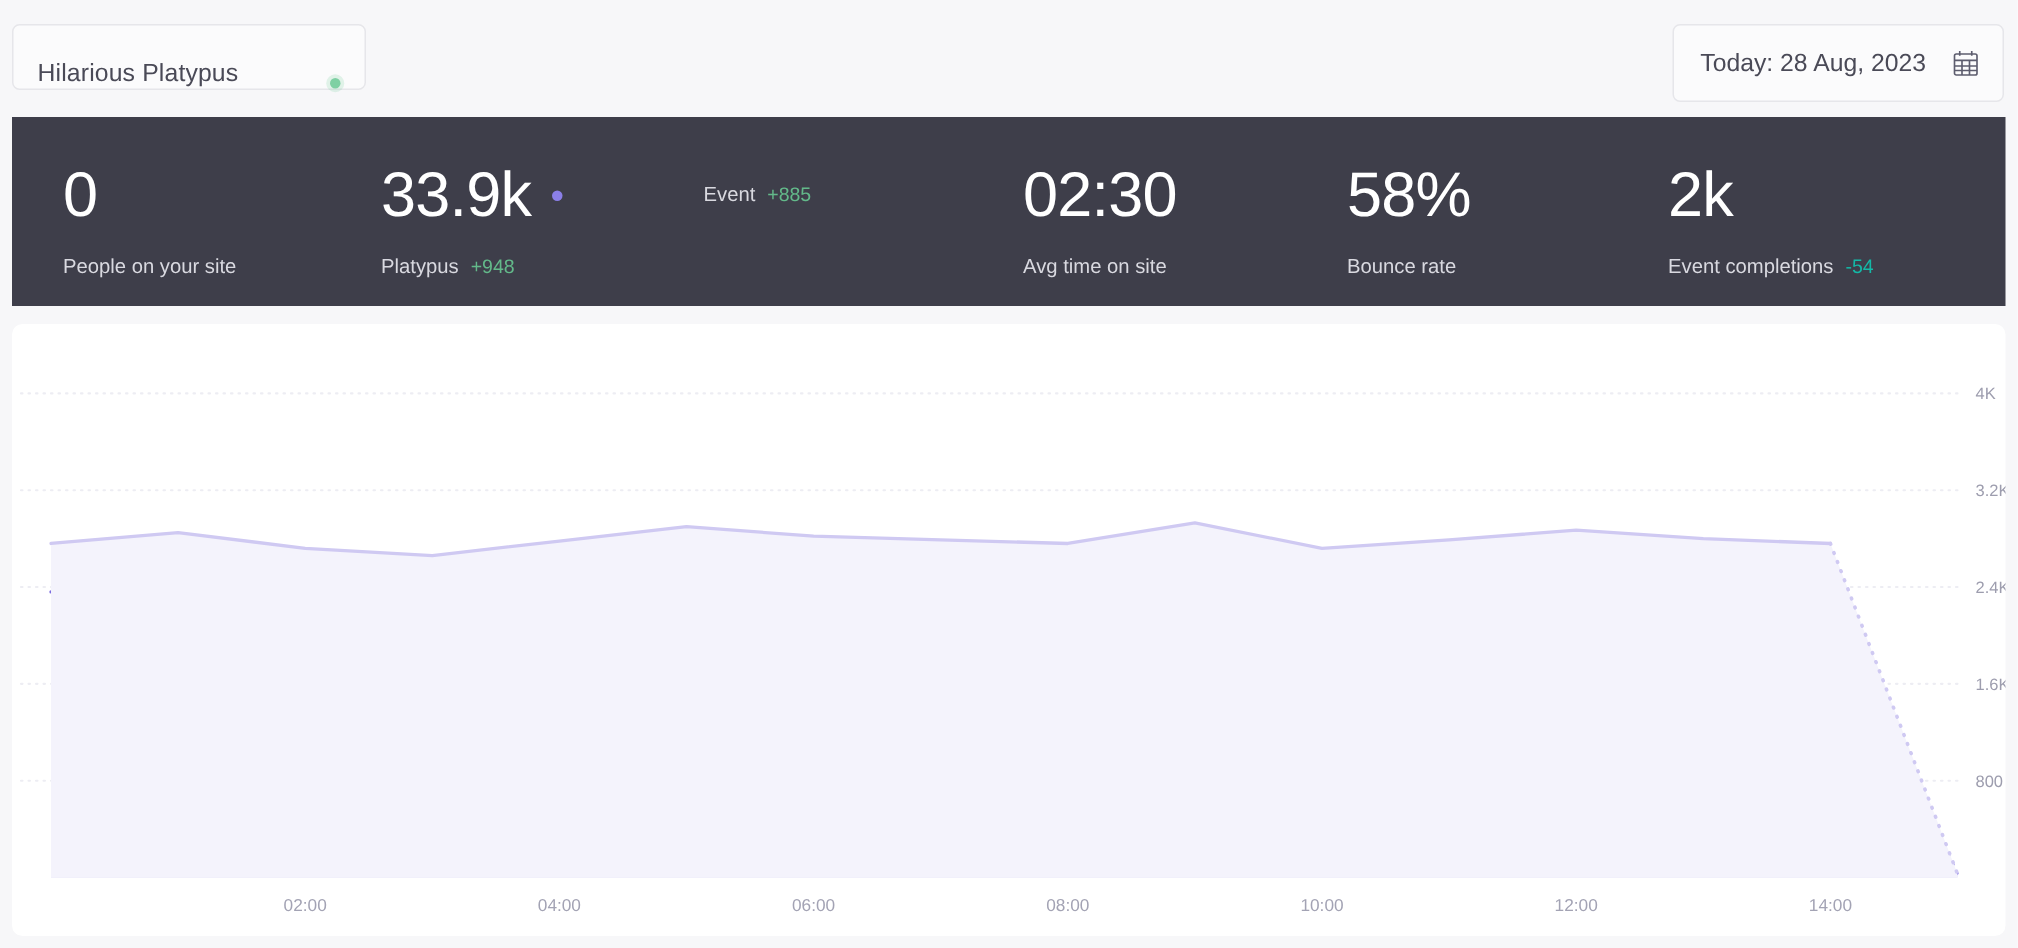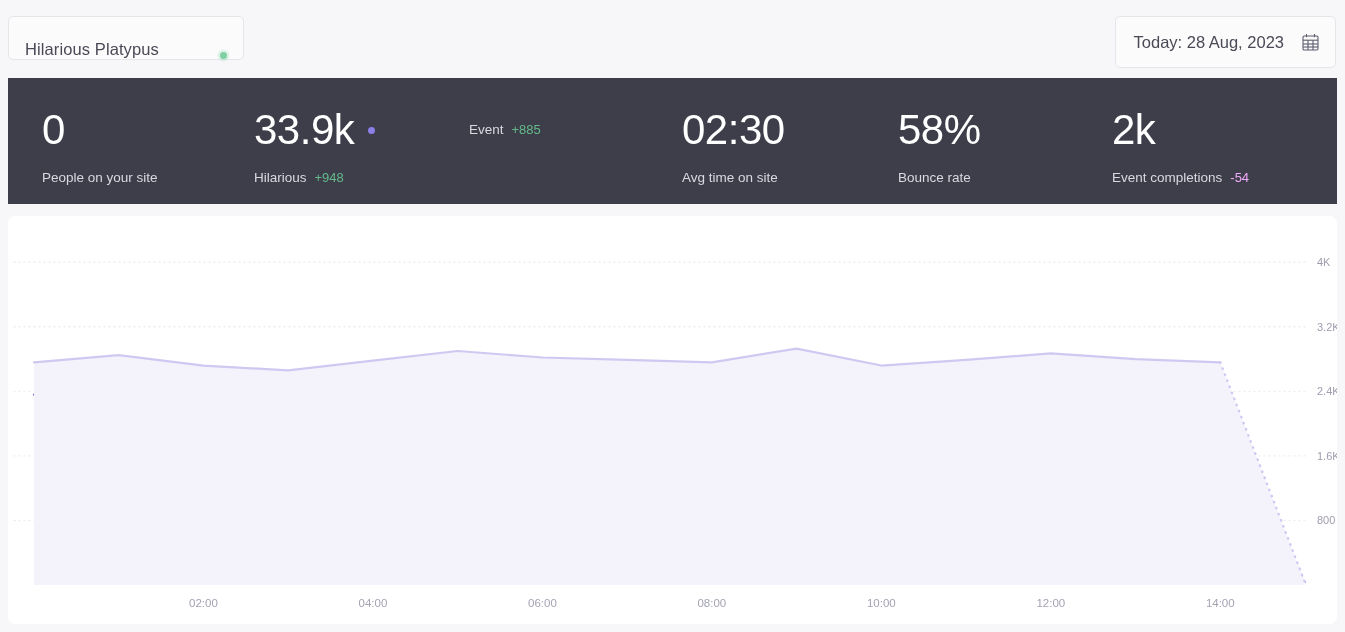--- a/index.html
+++ b/index.html
@@ -109,21 +109,21 @@
     display: flex;
     align-items: baseline;
     gap: 8px;
     white-space: nowrap;
   }
   .stat-label {
     font-size: 13.5px;
     color: #d9d9e0;
   }
   .delta-up { font-size: 13px; color: #63b98a; }
-  .delta-down { font-size: 13px; color: #f0abfc; }
+  .delta-down { font-size: 13px; color: #14b8a6; }
 
   
   .chart-card {
     position: absolute;
     left: 8px; top: 216px;
     width: 1329px; height: 408px;
     background: #ffffff;
     border-radius: 7px;
   }
   .chart-svg { display: block; width: 1329px; height: 408px; }
@@ -178,21 +178,21 @@
       <span class="stat-label">People on your site</span>
     </div>
   </div>
 
   <div class="stat">
     <div class="stat-value-row">
       <span class="stat-value">33.9k</span>
       <span class="series-dot"></span>
     </div>
     <div class="stat-label-row">
-      <span class="stat-label">Hilarious</span>
+      <span class="stat-label">Platypus</span>
       <span class="delta-up">+948</span>
     </div>
   </div>
 
   <div class="stat">
     <div class="stat-label-row">
       <span class="stat-label">Event</span>
       <span class="delta-up">+885</span>
     </div>
   </div>

